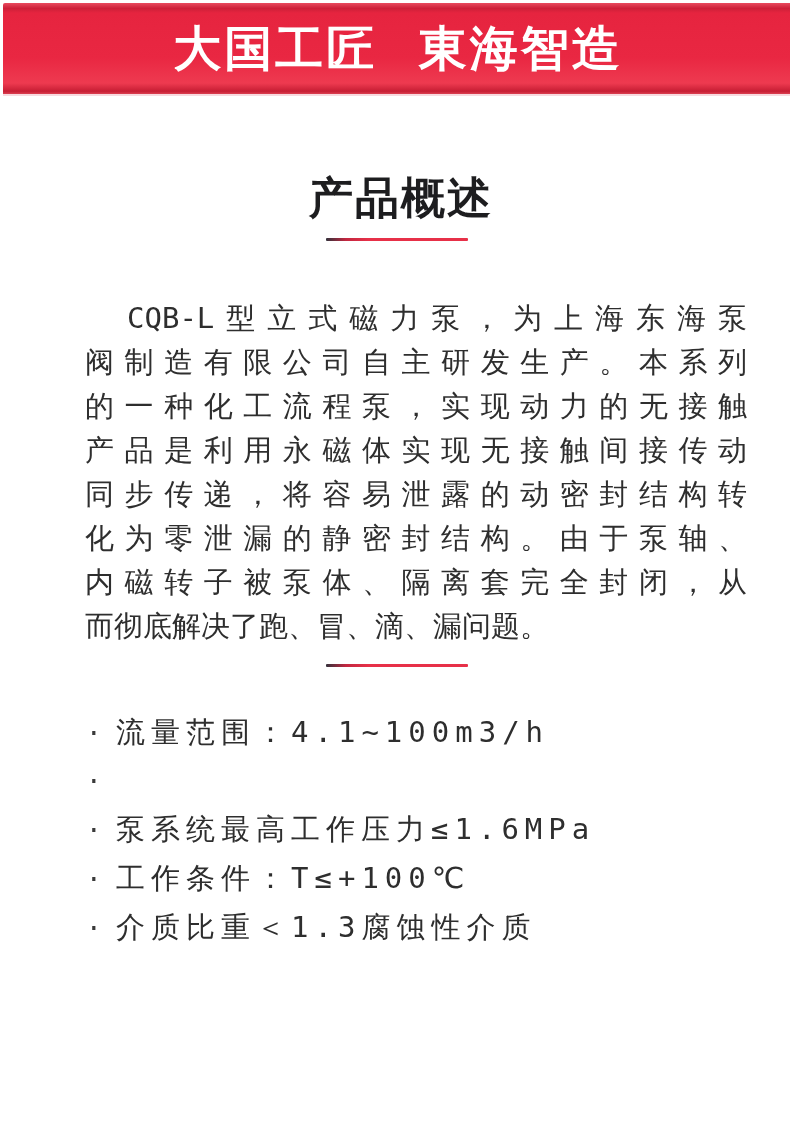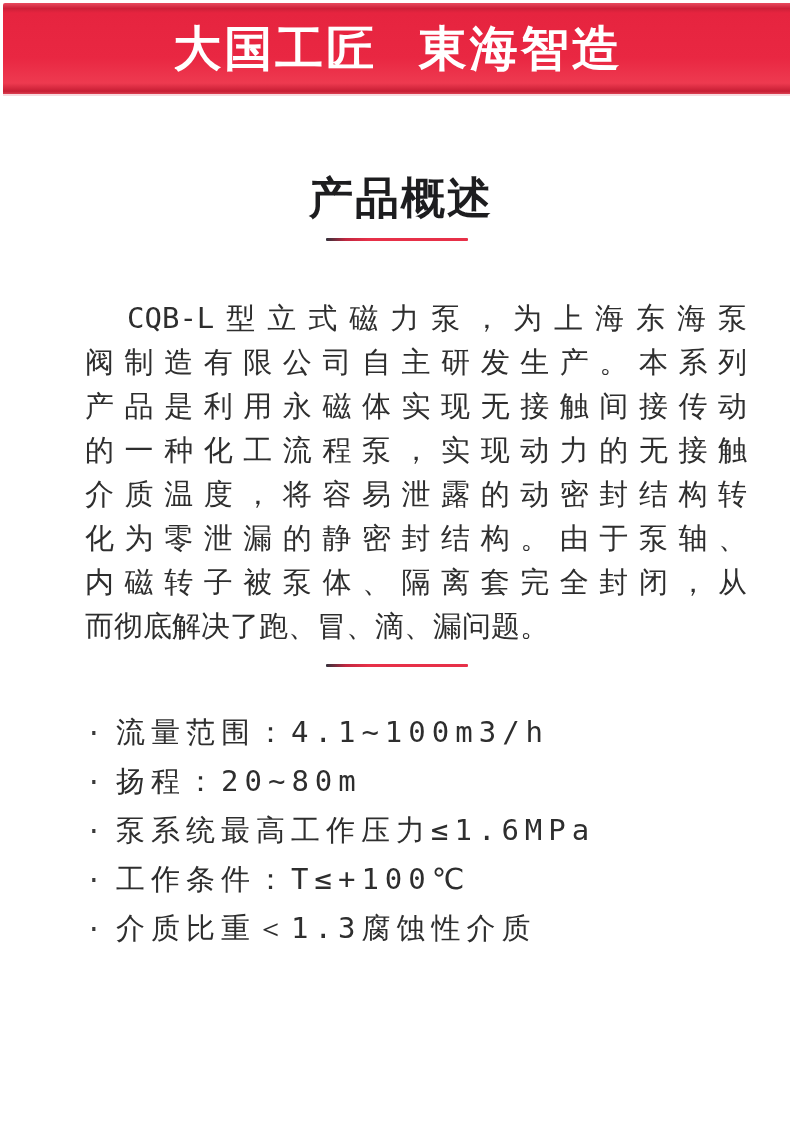--- a/index.html
+++ b/index.html
@@ -116,40 +116,39 @@
   <div class="banner-title">大国工匠 東海智造</div>
 </header>
 
 <section>
   <h2 class="section-heading">产品概述</h2>
   <div class="heading-underline"></div>
 
   <div class="overview-paragraph">
     <div class="para-line first">CQB-L型立式磁力泵，为上海东海泵</div>
     <div class="para-line">阀制造有限公司自主研发生产。本系列</div>
+    <div class="para-line">的一种化工流程泵，实现动力的无接触</div>
     <div class="para-line">产品是利用永磁体实现无接触间接传动</div>
-    <div class="para-line">的一种化工流程泵，实现动力的无接触</div>
-    <div class="para-line">介质温度，将容易泄露的动密封结构转</div>
+    <div class="para-line">同步传递，将容易泄露的动密封结构转</div>
     <div class="para-line">化为零泄漏的静密封结构。由于泵轴、</div>
     <div class="para-line">内磁转子被泵体、隔离套完全封闭，从</div>
     <div class="para-line last">而彻底解决了跑、冒、滴、漏问题。</div>
   </div>
 </section>
 
 <section>
   <div class="heading-underline"></div>
 
   <ul class="conditions-list">
     <li class="condition-item">
       <span class="bullet">·</span>
       <span>流量范围：4.1~100m3/h</span>
     </li>
     <li class="condition-item">
       <span class="bullet">·</span>
-      <span>扬程：20~80m</span>
     </li>
     <li class="condition-item">
       <span class="bullet">·</span>
       <span>泵系统最高工作压力≤1.6MPa</span>
     </li>
     <li class="condition-item">
       <span class="bullet">·</span>
       <span>工作条件：T≤+100℃</span>
     </li>
     <li class="condition-item">

